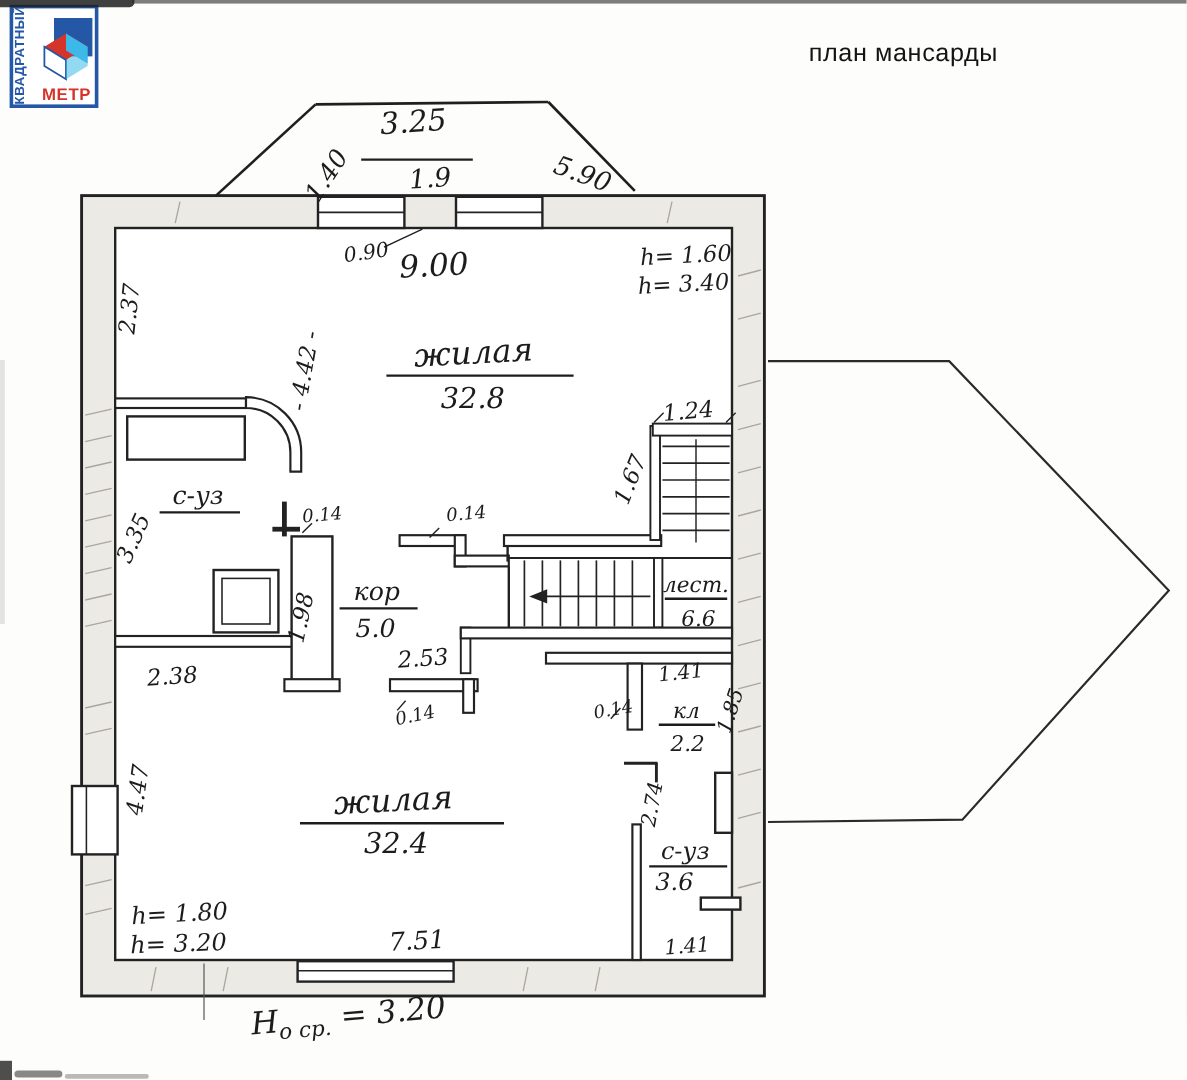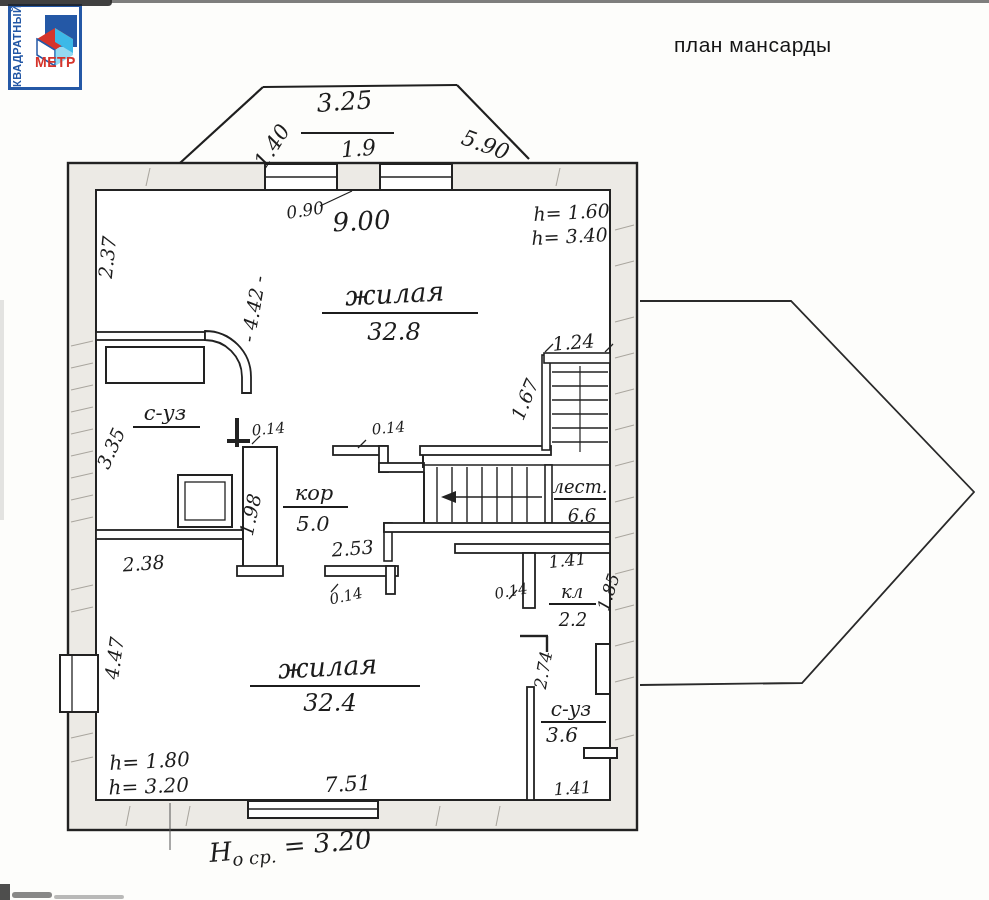--- a/index.html
+++ b/index.html
@@ -10,21 +10,21 @@
   .hw{font-family:"DejaVu Serif",serif;font-style:italic;fill:#1c1c1c;}
   
   .title{position:absolute;left:658px;top:33px;font-family:"Liberation Sans",sans-serif;
          font-size:21px;color:#141414;letter-spacing:.5px;margin-left:16px;}
   
   .logo{position:absolute;left:8px;top:4px;width:74px;height:86px;border:3px solid #2458a6;
         background:#fff;box-sizing:border-box;}
   .logo-vert{position:absolute;left:1px;top:2px;height:78px;writing-mode:vertical-rl;
              transform:rotate(180deg);font-family:"Liberation Sans",sans-serif;font-weight:bold;
              font-size:11px;letter-spacing:.5px;color:#2458a6;line-height:1;}
-  .logo-metr{position:absolute;left:24px;bottom:17px;font-family:"Liberation Sans",sans-serif;
+  .logo-metr{position:absolute;left:24px;bottom:1px;font-family:"Liberation Sans",sans-serif;
              font-weight:bold;font-size:14px;color:#d5342b;letter-spacing:.5px;margin-top:12px;}
   .logo-cube{position:absolute;left:20px;top:6px;}
   
   .art{position:absolute;pointer-events:none;}
 </style>
 </head>
 <body>
 
 <div class="screen">
 

